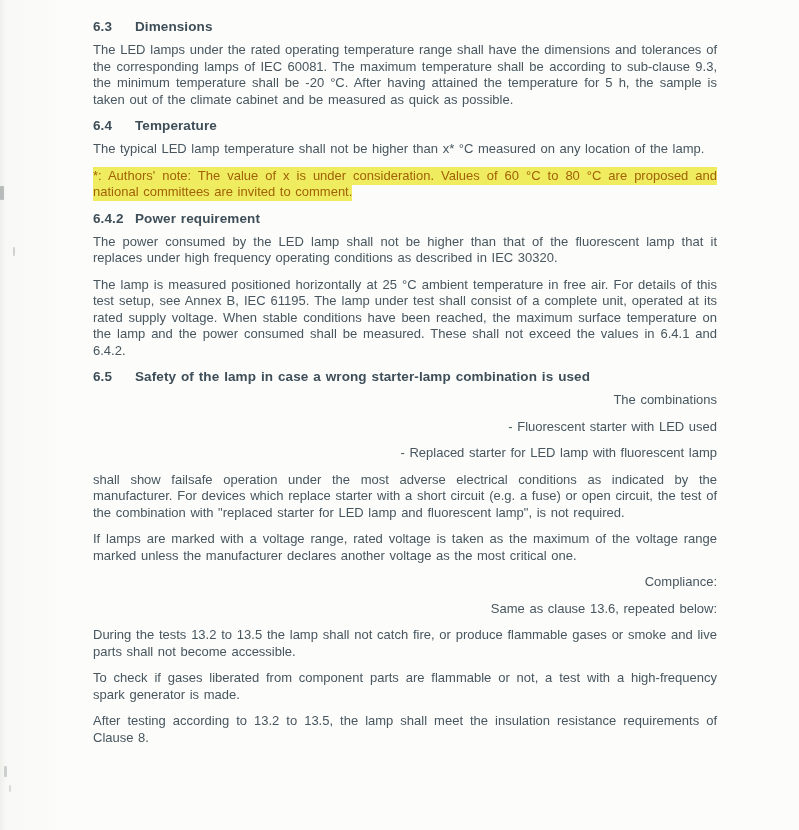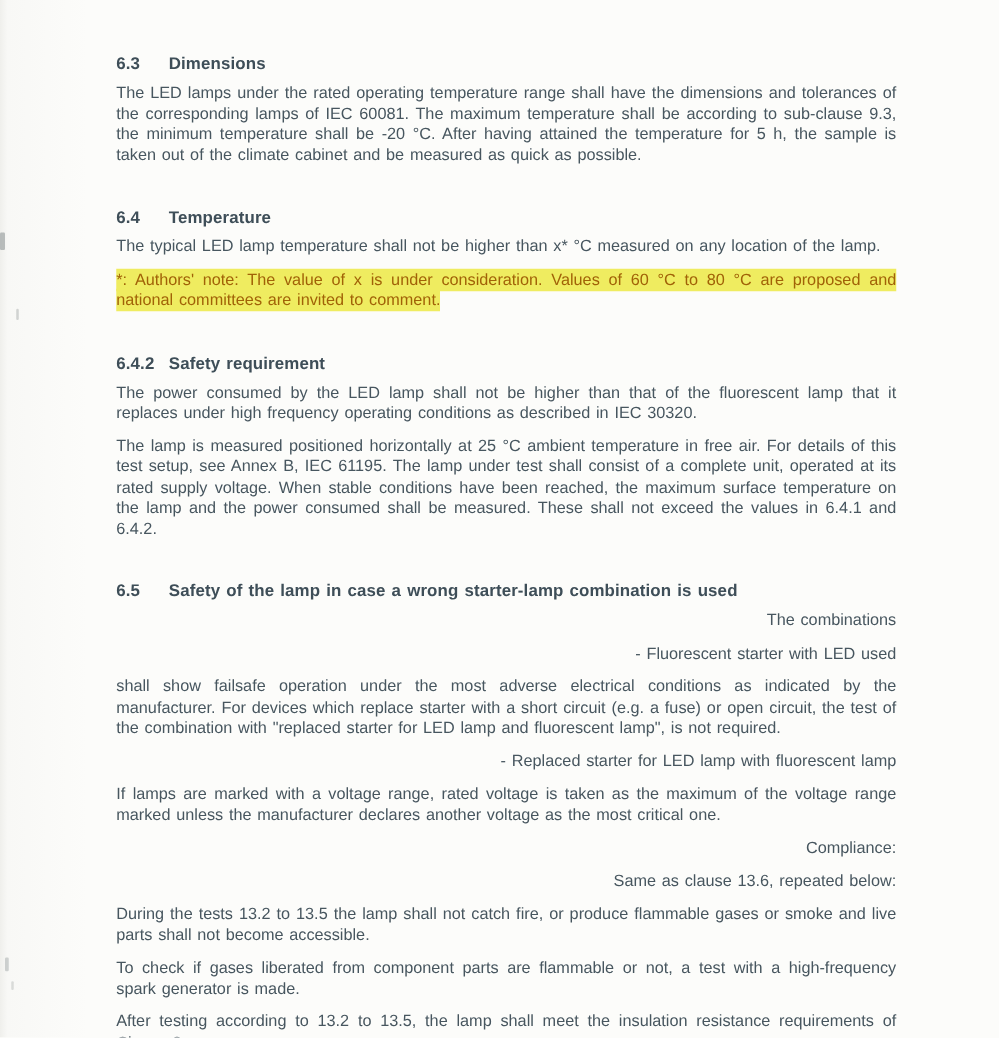--- a/index.html
+++ b/index.html
@@ -33,21 +33,20 @@
     margin: 10px 0 0;
     font-size: 13.5px;
     line-height: 16px;
     font-weight: bold;
     color: #3e4e58;
     letter-spacing: 0.1px;
   }
   .sec .num {
     display: inline-block;
     min-width: 42px;
-    margin-top: 24px;
   }
   p.para {
     margin: 10px 0 0;
     text-align: justify;
   }
   .sec + p.para { margin-top: 7px; }
   p.nojust { text-align: right; }
   .italic { }
   mark.hl {
     background: #efec60;
@@ -80,36 +79,36 @@
 
     <p class="para">The LED lamps under the rated operating temperature range shall have the dimensions and tolerances of the corresponding lamps of IEC 60081. The maximum temperature shall be according to sub-clause 9.3, the minimum temperature shall be -20 °C. After having attained the temperature for 5 h, the sample is taken out of the climate cabinet and be measured as quick as possible.</p>
 
     <h2 class="sec"><span class="num">6.4</span><span class="ttl">Temperature</span></h2>
 
 
     <p class="para">The typical LED lamp temperature shall not be higher than x* °C measured on any location of the lamp.</p>
 
     <p class="para"><mark class="hl">*: Authors' note: The value of x is under consideration. Values of 60 °C to 80 °C are proposed and national committees are invited to comment.</mark></p>
 
-    <h3 class="sec"><span class="num">6.4.2</span><span class="ttl">Safety requirement</span></h3>
+    <h3 class="sec"><span class="num">6.4.2</span><span class="ttl">Power requirement</span></h3>
 
     <p class="para">The power consumed by the LED lamp shall not be higher than that of the fluorescent lamp that it replaces under high frequency operating conditions as described in IEC 30320.</p>
 
 
     <p class="para italic">The lamp is measured positioned horizontally at 25 °C ambient temperature in free air. For details of this test setup, see Annex B, IEC 61195. The lamp under test shall consist of a complete unit, operated at its rated supply voltage. When stable conditions have been reached, the maximum surface temperature on the lamp and the power consumed shall be measured. These shall not exceed the values in 6.4.1 and 6.4.2.</p>
 
     <h2 class="sec"><span class="num">6.5</span><span class="ttl">Safety of the lamp in case a wrong starter-lamp combination is used</span></h2>
 
     <p class="para nojust">The combinations</p>
 
     <p class="para nojust">- Fluorescent starter with LED used</p>
 
+    <p class="para nojust">- Replaced starter for LED lamp with fluorescent lamp</p>
+
     <p class="para">shall show failsafe operation under the most adverse electrical conditions as indicated by the manufacturer. For devices which replace starter with a short circuit (e.g. a fuse) or open circuit, the test of the combination with "replaced starter for LED lamp and fluorescent lamp", is not required.</p>
-
-    <p class="para nojust">- Replaced starter for LED lamp with fluorescent lamp</p>
 
     <p class="para">If lamps are marked with a voltage range, rated voltage is taken as the maximum of the voltage range marked unless the manufacturer declares another voltage as the most critical one.</p>
 
     <p class="para nojust italic">Compliance:</p>
 
     <p class="para nojust italic">Same as clause 13.6, repeated below:</p>
 
     <p class="para italic">During the tests 13.2 to 13.5 the lamp shall not catch fire, or produce flammable gases or smoke and live parts shall not become accessible.</p>
 
     <p class="para italic">To check if gases liberated from component parts are flammable or not, a test with a high-frequency spark generator is made.</p>

